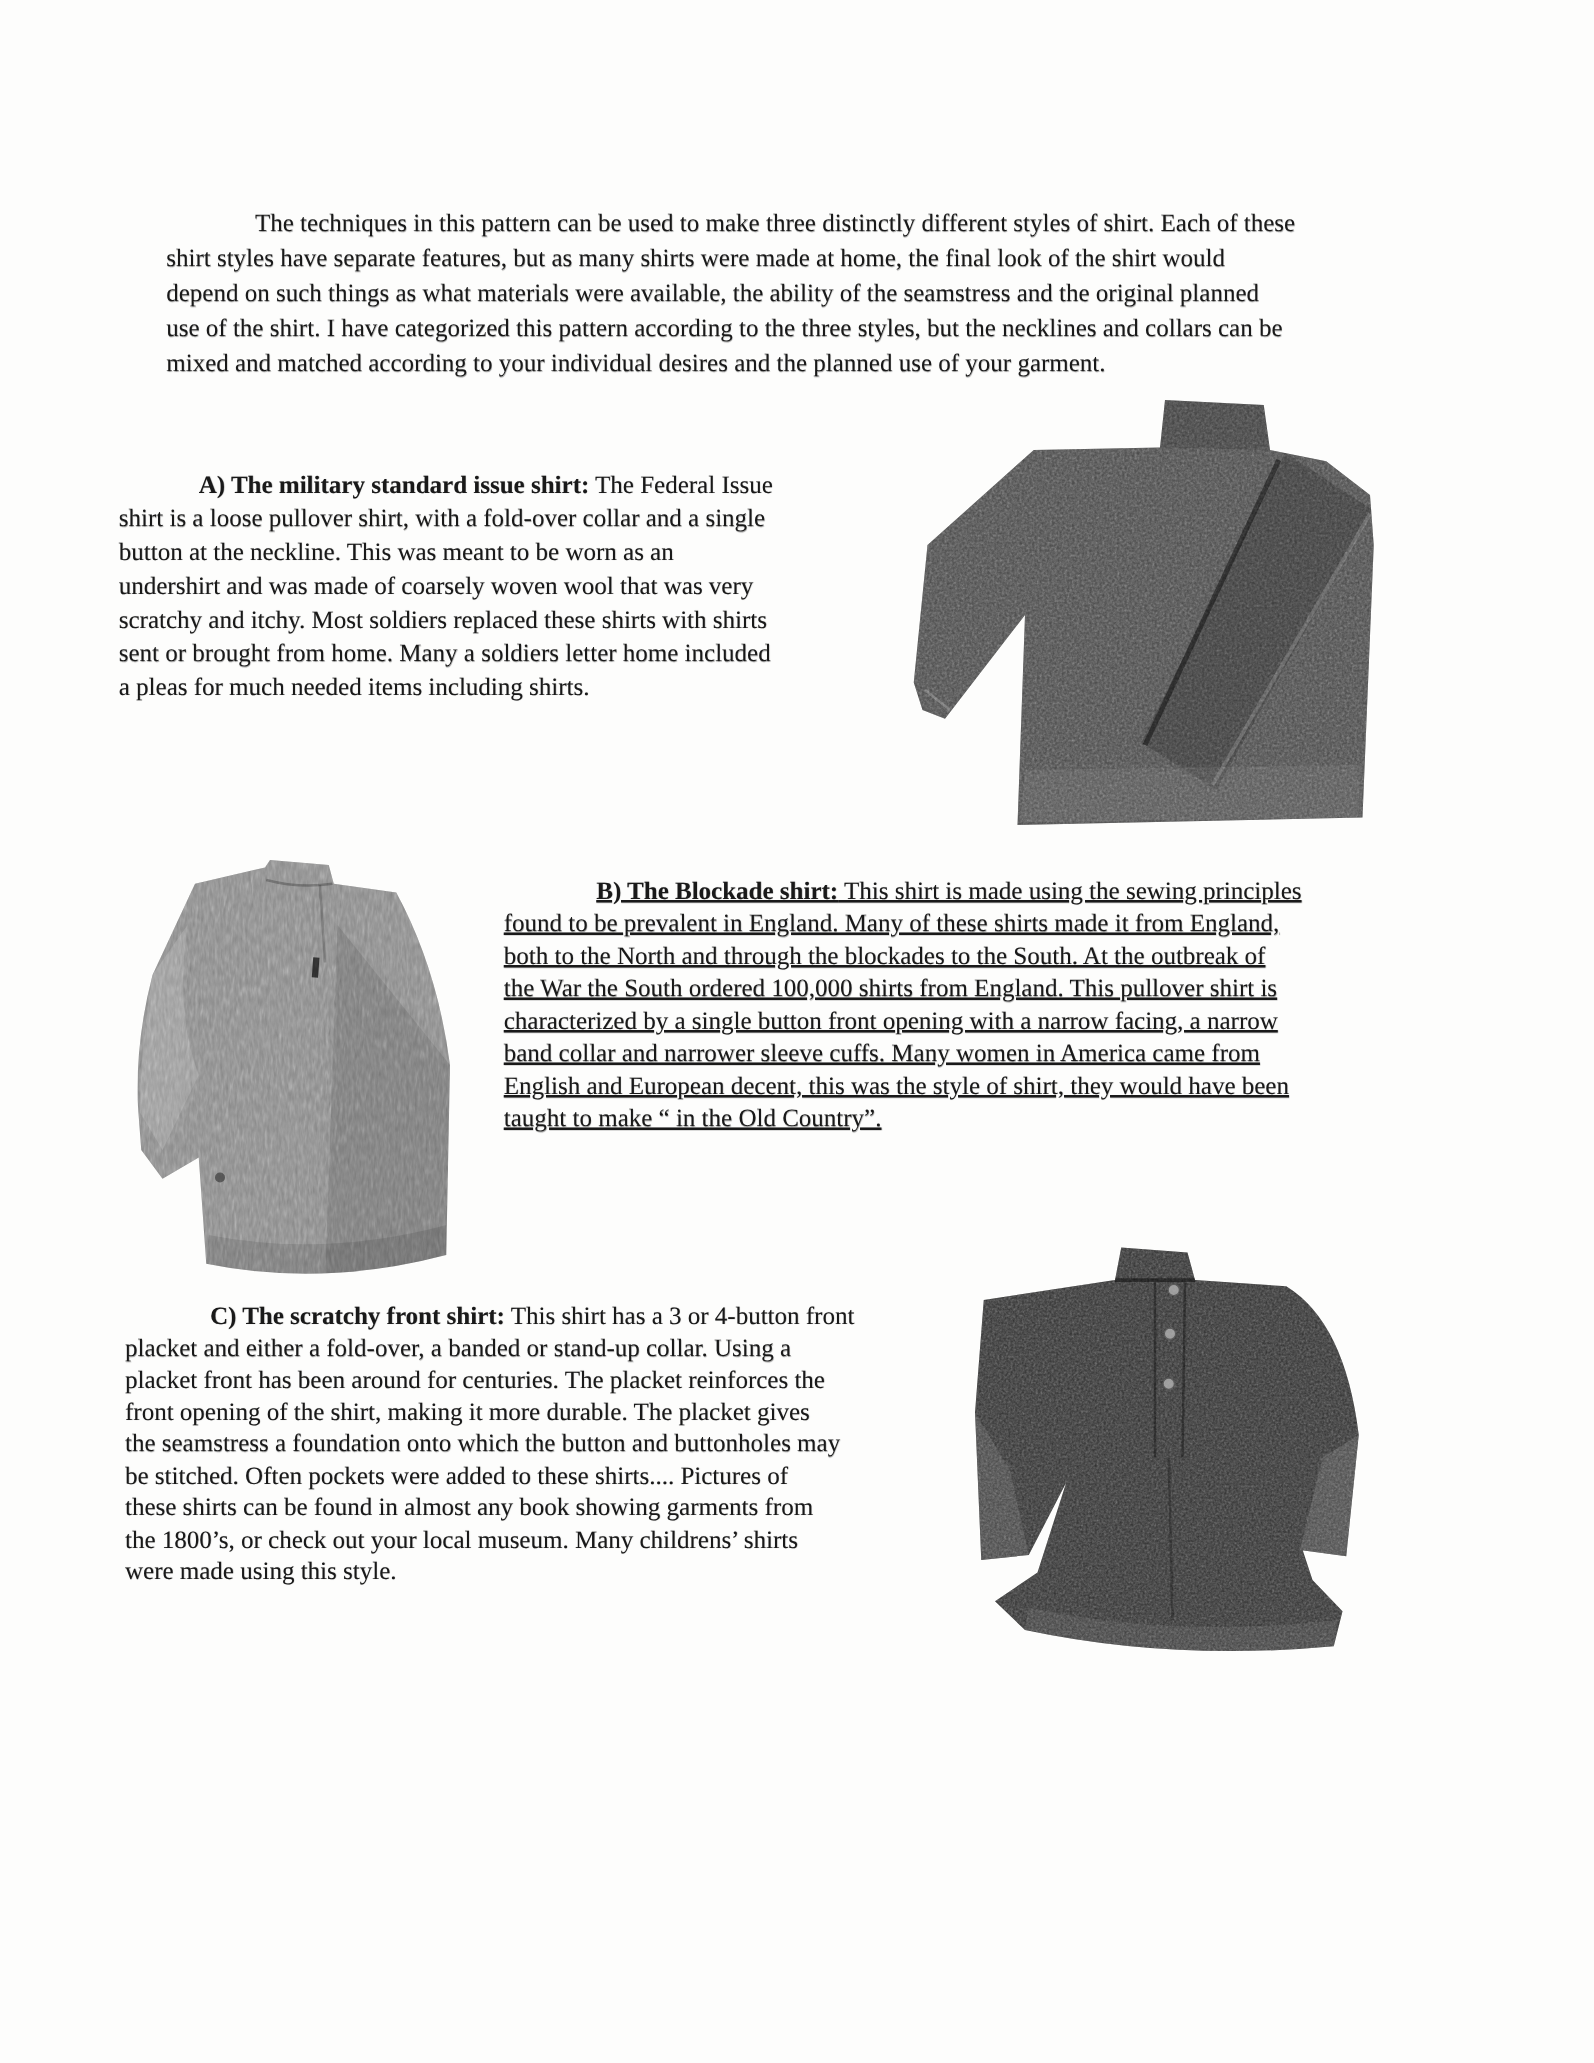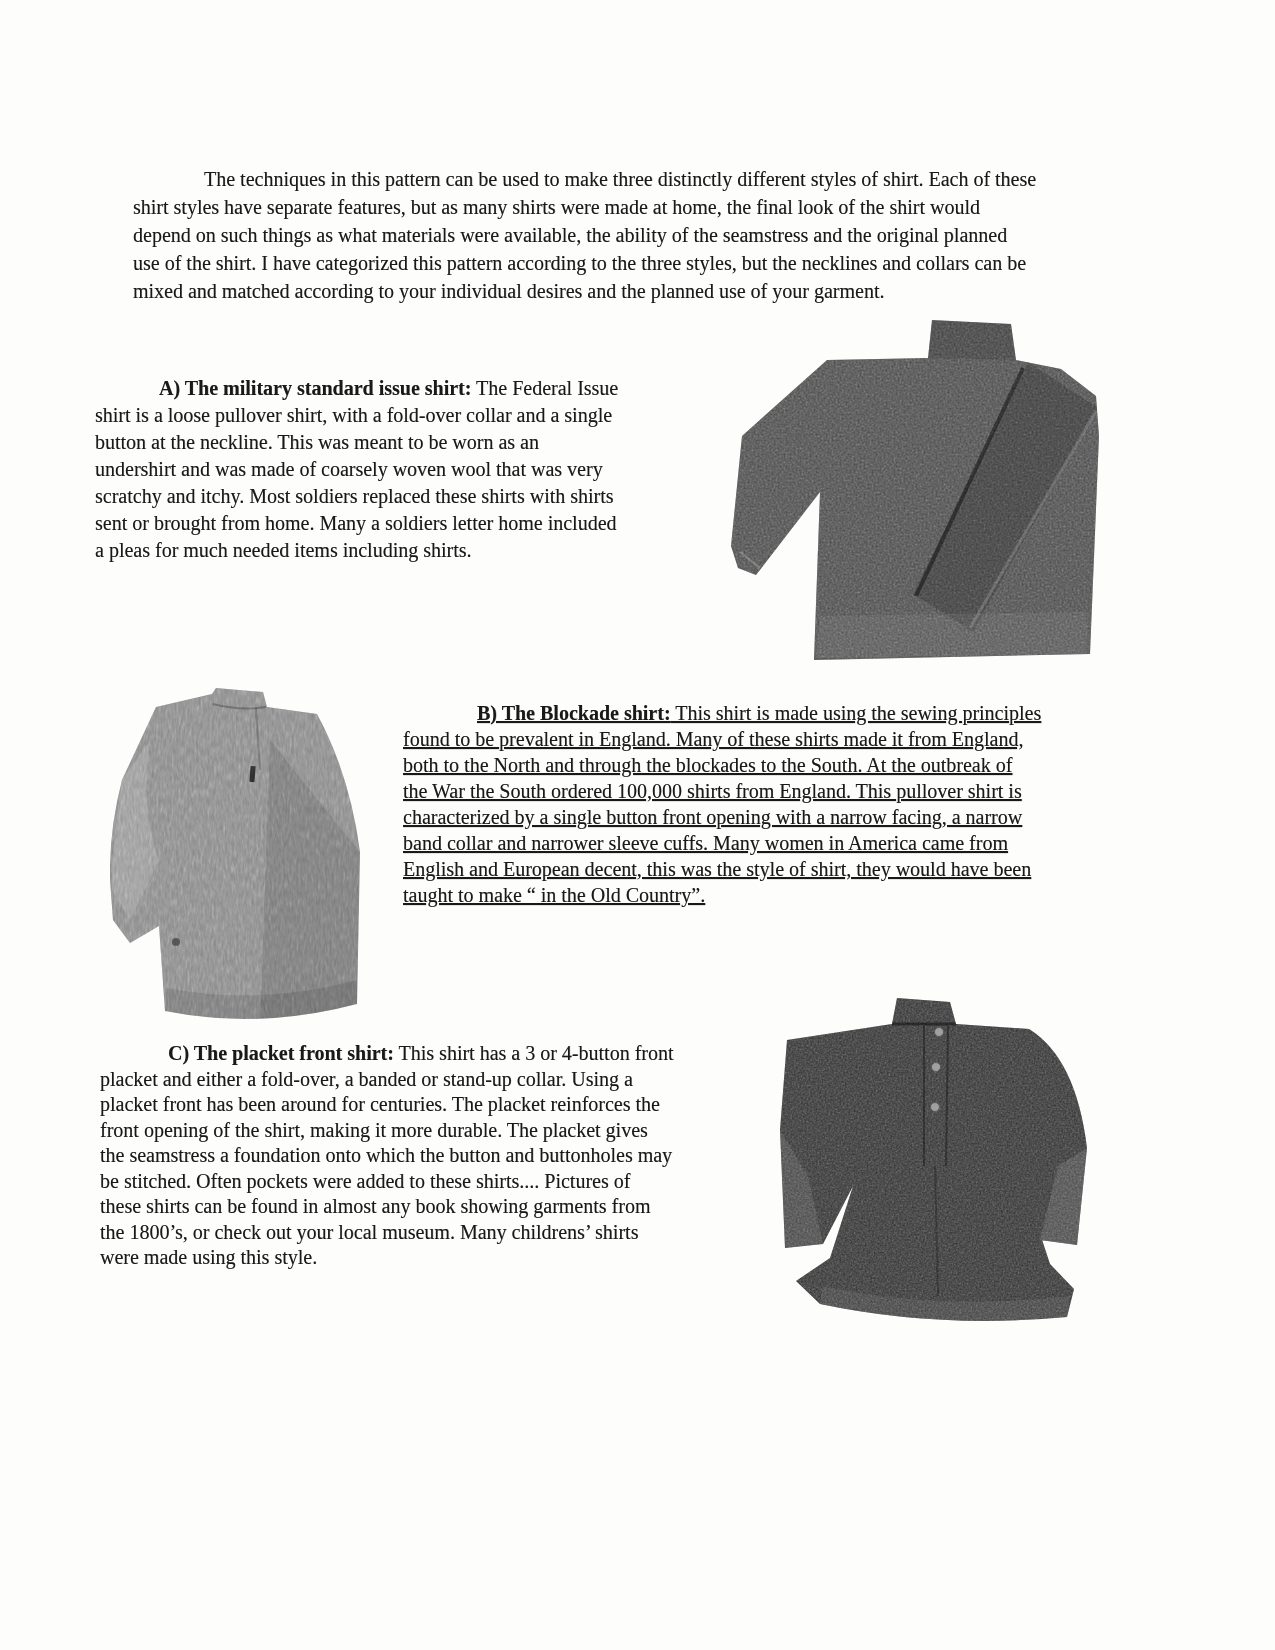--- a/index.html
+++ b/index.html
@@ -43,21 +43,21 @@
 
   <p class="para sec-b"><b>B) The Blockade shirt:</b><span>  This shirt is made using the sewing principles
 found to be prevalent in England.  Many of these shirts made it from England,
 both to the North and through the blockades to the South. At the outbreak of
 the War the South ordered 100,000 shirts from England.  This pullover shirt is
 characterized by a single button front opening with a narrow facing, a narrow
 band collar and narrower sleeve cuffs.  Many women in America came from
 English and European decent, this was the style of shirt, they would have been
 taught to make “ in the Old Country”.</span></p>
 
-  <p class="para sec-c"><b>C) The placket front shirt:</b><span> This shirt has a 3 or 4-button front
+  <p class="para sec-c"><b>C) The scratchy front shirt:</b><span> This shirt has a 3 or 4-button front
 placket and either a fold-over, a banded or stand-up collar.  Using a
 placket front has been around for centuries. The placket reinforces the
 front opening of the shirt, making it more durable. The placket gives
 the seamstress a foundation onto which the button and buttonholes may
 be stitched. Often pockets were added to these shirts.... Pictures of
 these shirts can be found in almost any book showing garments from
 the 1800’s, or check out your local museum. Many childrens’ shirts
 were made using this style.</span></p>
 
   <svg class="photo photo-a" width="375" height="352" viewBox="0 0 375 352" role="img" aria-label="Federal issue military standard pullover shirt photograph">

